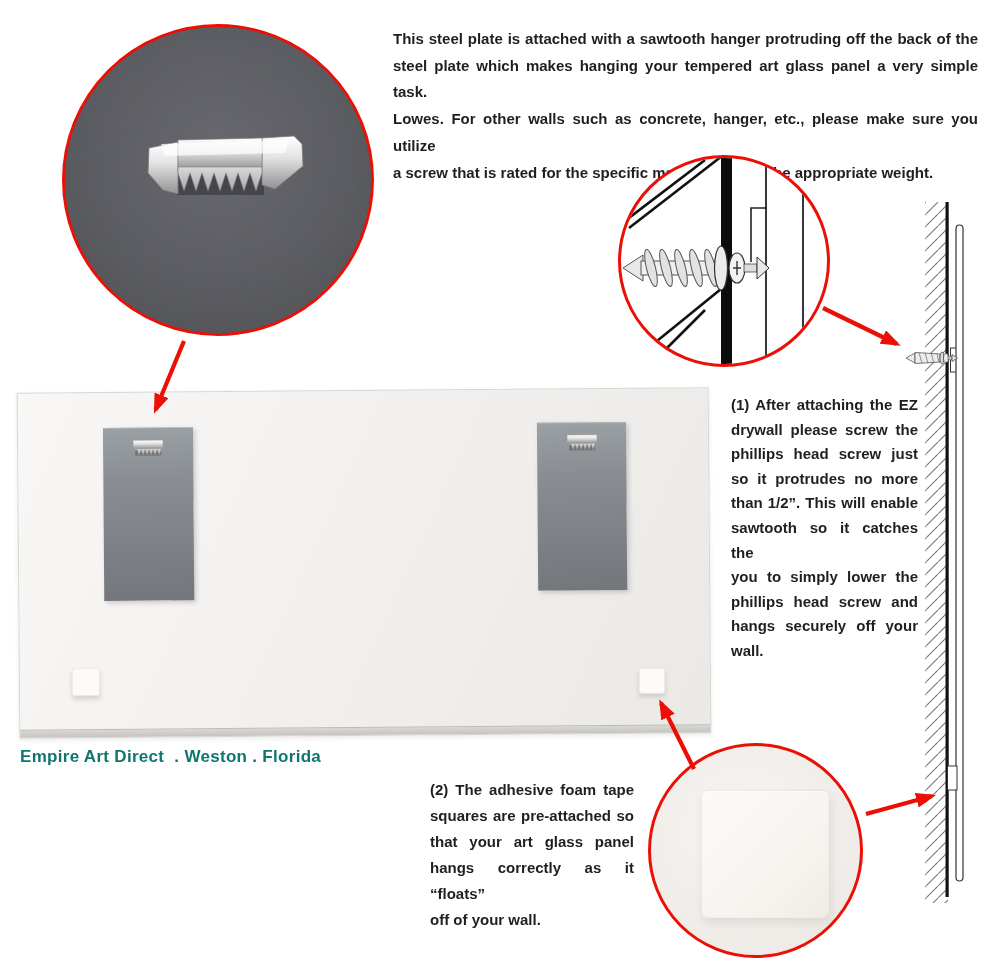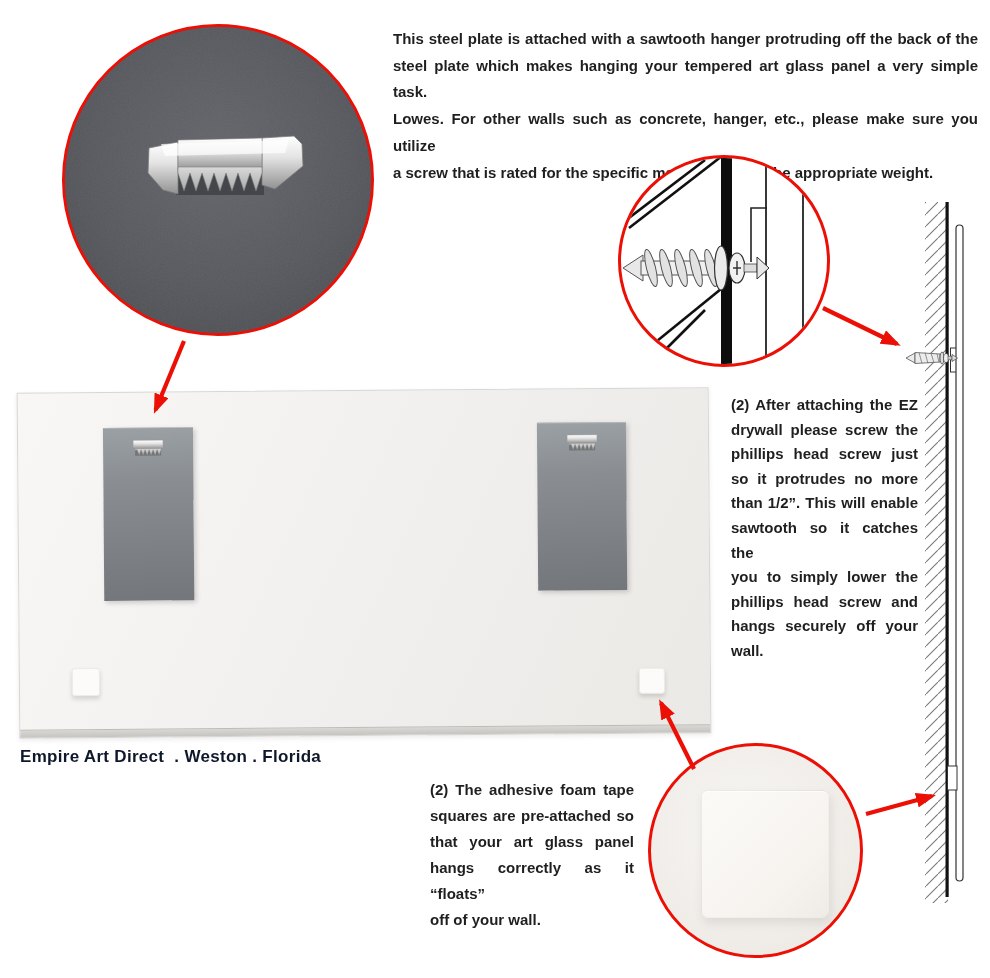--- a/index.html
+++ b/index.html
@@ -7,21 +7,21 @@
         font-family:Liberation Sans, sans-serif;color:#1f1f1f;}
 
   
   .para{position:absolute;font-weight:bold;color:#1f1f1f;}
   .para .jl{text-align:justify;text-align-last:justify;white-space:normal;}
   .para .jl.last{text-align-last:left;}
   #intro{left:393px;top:26px;width:585px;font-size:15px;line-height:26.7px;}
   #step1{left:731px;top:393px;width:187px;font-size:15px;line-height:24.6px;}
   #step2{left:430px;top:777px;width:204px;font-size:15px;line-height:26px;}
   #brand{position:absolute;left:20px;top:747px;font-size:17px;font-weight:bold;
-         letter-spacing:.3px;white-space:pre;color:#0f172a;}
+         letter-spacing:.3px;white-space:pre;color:#0f766e;}
 
   
   .inset{position:absolute;border:3px solid #ec0f05;border-radius:50%;overflow:hidden;box-sizing:border-box;}
   #sawtooth-circle{left:62px;top:24px;width:312px;height:312px;background:#54555a;}
   #anchor-circle{left:618px;top:155px;width:212px;height:212px;background:#ffffff;}
   #foam-circle{left:648px;top:743px;width:215px;height:215px;
                background:radial-gradient(circle at 45% 40%,#f7f5f2 0%,#efece8 70%,#e8e5e0 100%);}
   #foam-circle .foam-big{position:absolute;left:50px;top:44px;width:126px;height:126px;
       background:linear-gradient(135deg,#fcfaf7 0%,#f6f3ef 70%,#efece7 100%);
       border-radius:7px;border:1px solid rgba(0,0,0,0.04);
@@ -153,21 +153,21 @@
         <rect x="2" y="1.5" width="30" height="8.5" fill="url(#metalV)" stroke="#9a9a9a" stroke-width="0.6"></rect>
         <path d="M4,10 H30 V11 L28,16.5 L26,11 L24,16.5 L22,11 L20,16.5 L18,11 L16,16.5 L14,11 L12,16.5 L10,11 L8,16.5 L6,11 L4,11.5 Z" fill="url(#metalT)" stroke="#8a8a8a" stroke-width="0.4"></path>
       </svg>
     </div>
     <div class="foam-sq" id="foam-left"></div>
     <div class="foam-sq" id="foam-right"></div>
     <div class="bottom-edge"></div>
   </div>
 
   <div id="step1" class="para">
-      <div class="jl">(2) After attaching the EZ</div>
+      <div class="jl">(1) After attaching the EZ</div>
       <div class="jl">drywall please screw the</div>
       <div class="jl">phillips head screw just</div>
       <div class="jl">so it protrudes no more</div>
       <div class="jl">than 1/2”. This will enable</div>
       <div class="jl">sawtooth so it catches the</div>
       <div class="jl">you to simply lower the</div>
       <div class="jl">phillips head screw and</div>
       <div class="jl">hangs securely off your</div>
       <div class="jl last">wall.</div>
     </div>

